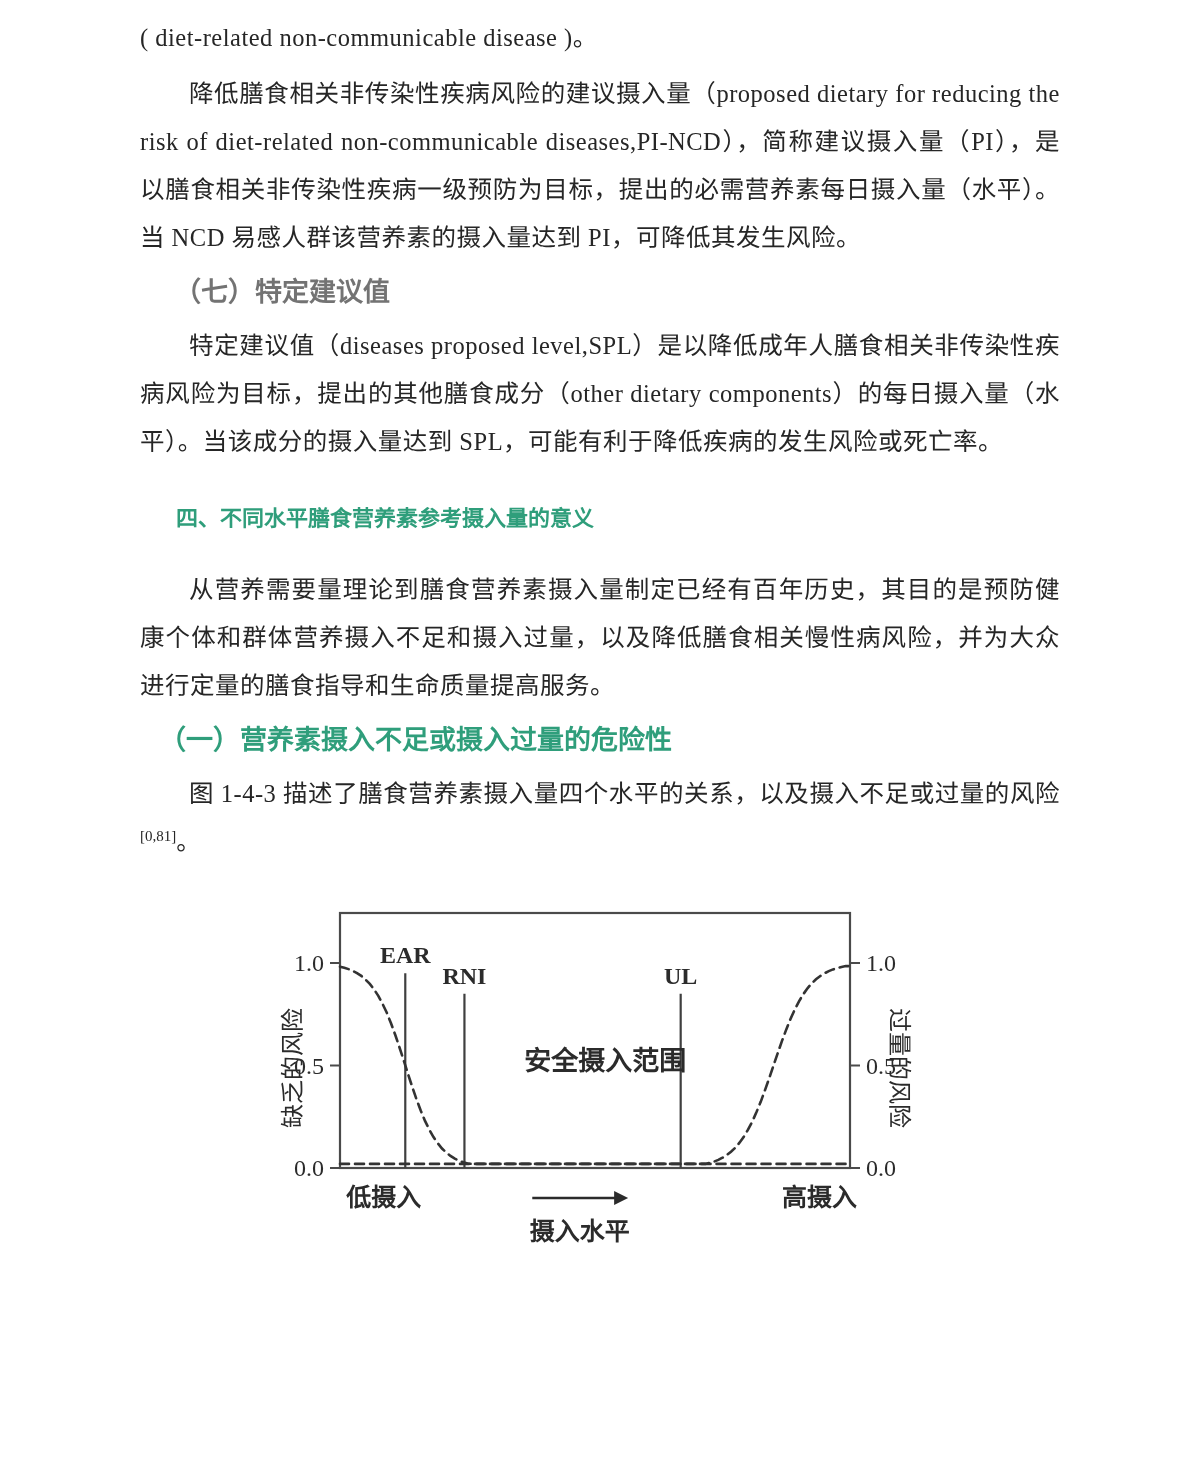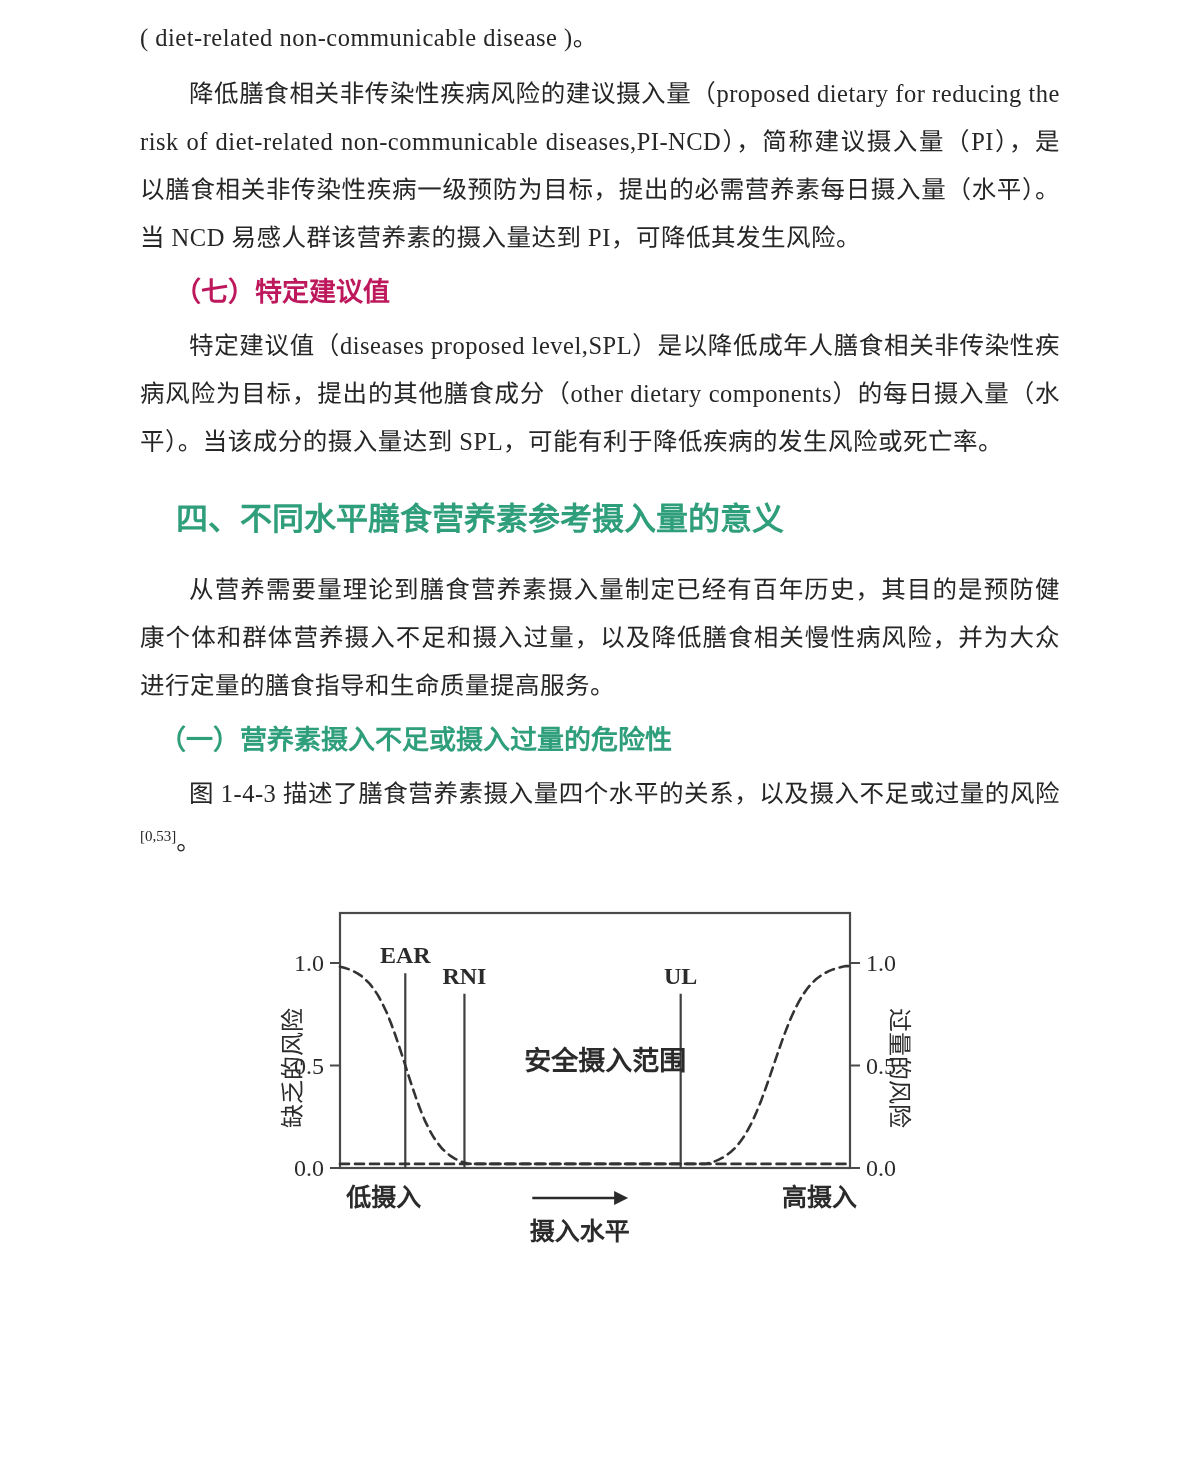--- a/index.html
+++ b/index.html
@@ -24,21 +24,21 @@
 
   .heading-sub {
     font-family:"Liberation Sans","DejaVu Sans",sans-serif;
     font-size:27px;
     font-weight:600;
     margin:8px 0 8px 42px;
     line-height:44px;
   }
   .heading-section {
     font-family:Liberation Sans, sans-serif;
-    font-size:32px;
+    font-size:22px;
     font-weight:700;
     margin:30px 0 24px 44px;
     line-height:46px;
   }
 
   figure.chart-figure { margin:42px auto 0 auto; width:770px; }
 
   
   .svg-tick      { font:400 24px "Liberation Serif","DejaVu Serif",serif; fill:#2b2b2b; }
   .svg-ylabel    { font:400 24px "Liberation Serif","DejaVu Serif",serif; fill:#2b2b2b; }
@@ -49,32 +49,32 @@
 </style>
 </head>
 <body>
 
 <div class="page">
 
   <p class="para noindent">( diet-related non-communicable disease )。</p>
 
   <p class="para">降低膳食相关非传染性疾病风险的建议摄入量（proposed dietary for reducing the risk of diet-related non-communicable diseases,PI-NCD），简称建议摄入量（PI），是以膳食相关非传染性疾病一级预防为目标，提出的必需营养素每日摄入量（水平）。当 NCD 易感人群该营养素的摄入量达到 PI，可降低其发生风险。</p>
 
-  <h3 class="heading-sub accent" style="color: #be185d;">（七）特定建议值</h3>
+  <h3 class="heading-sub accent" style="color: #737373;">（七）特定建议值</h3>
 
   <p class="para">特定建议值（diseases proposed level,SPL）是以降低成年人膳食相关非传染性疾病风险为目标，提出的其他膳食成分（other dietary components）的每日摄入量（水平）。当该成分的摄入量达到 SPL，可能有利于降低疾病的发生风险或死亡率。</p>
 
   <h2 class="heading-section accent" style="color: rgb(47, 158, 123);">四、不同水平膳食营养素参考摄入量的意义</h2>
 
   <p class="para">从营养需要量理论到膳食营养素摄入量制定已经有百年历史，其目的是预防健康个体和群体营养摄入不足和摄入过量，以及降低膳食相关慢性病风险，并为大众进行定量的膳食指导和生命质量提高服务。</p>
 
   <h3 class="heading-sub accent" style="color: rgb(47, 158, 123); margin-left: 27px;">（一）营养素摄入不足或摄入过量的危险性</h3>
 
 
-  <p class="para"><span>图 1-4-3 描述了膳食营养素摄入量四个水平的关系，以及摄入不足或过量的风险</span><sup>[0,53]</sup><span>。</span></p>
+  <p class="para"><span>图 1-4-3 描述了膳食营养素摄入量四个水平的关系，以及摄入不足或过量的风险</span><sup>[0,81]</sup><span>。</span></p>
 
   <figure class="chart-figure">
     <svg id="plot-svg" width="770" height="352" viewBox="0 0 770 352" xmlns="http://www.w3.org/2000/svg">
         <rect x="125" y="5" width="510" height="255" fill="none" stroke="#4a4a4a" stroke-width="2.2"></rect>
         <line x1="115" y1="55" x2="125" y2="55" stroke="#4a4a4a" stroke-width="2"></line>
         <line x1="635" y1="55" x2="645" y2="55" stroke="#4a4a4a" stroke-width="2"></line>
         <text x="109" y="63" text-anchor="end" class="svg-tick">1.0</text>
         <text x="651" y="63" text-anchor="start" class="svg-tick">1.0</text>
         <line x1="115" y1="157.5" x2="125" y2="157.5" stroke="#4a4a4a" stroke-width="2"></line>
         <line x1="635" y1="157.5" x2="645" y2="157.5" stroke="#4a4a4a" stroke-width="2"></line>

